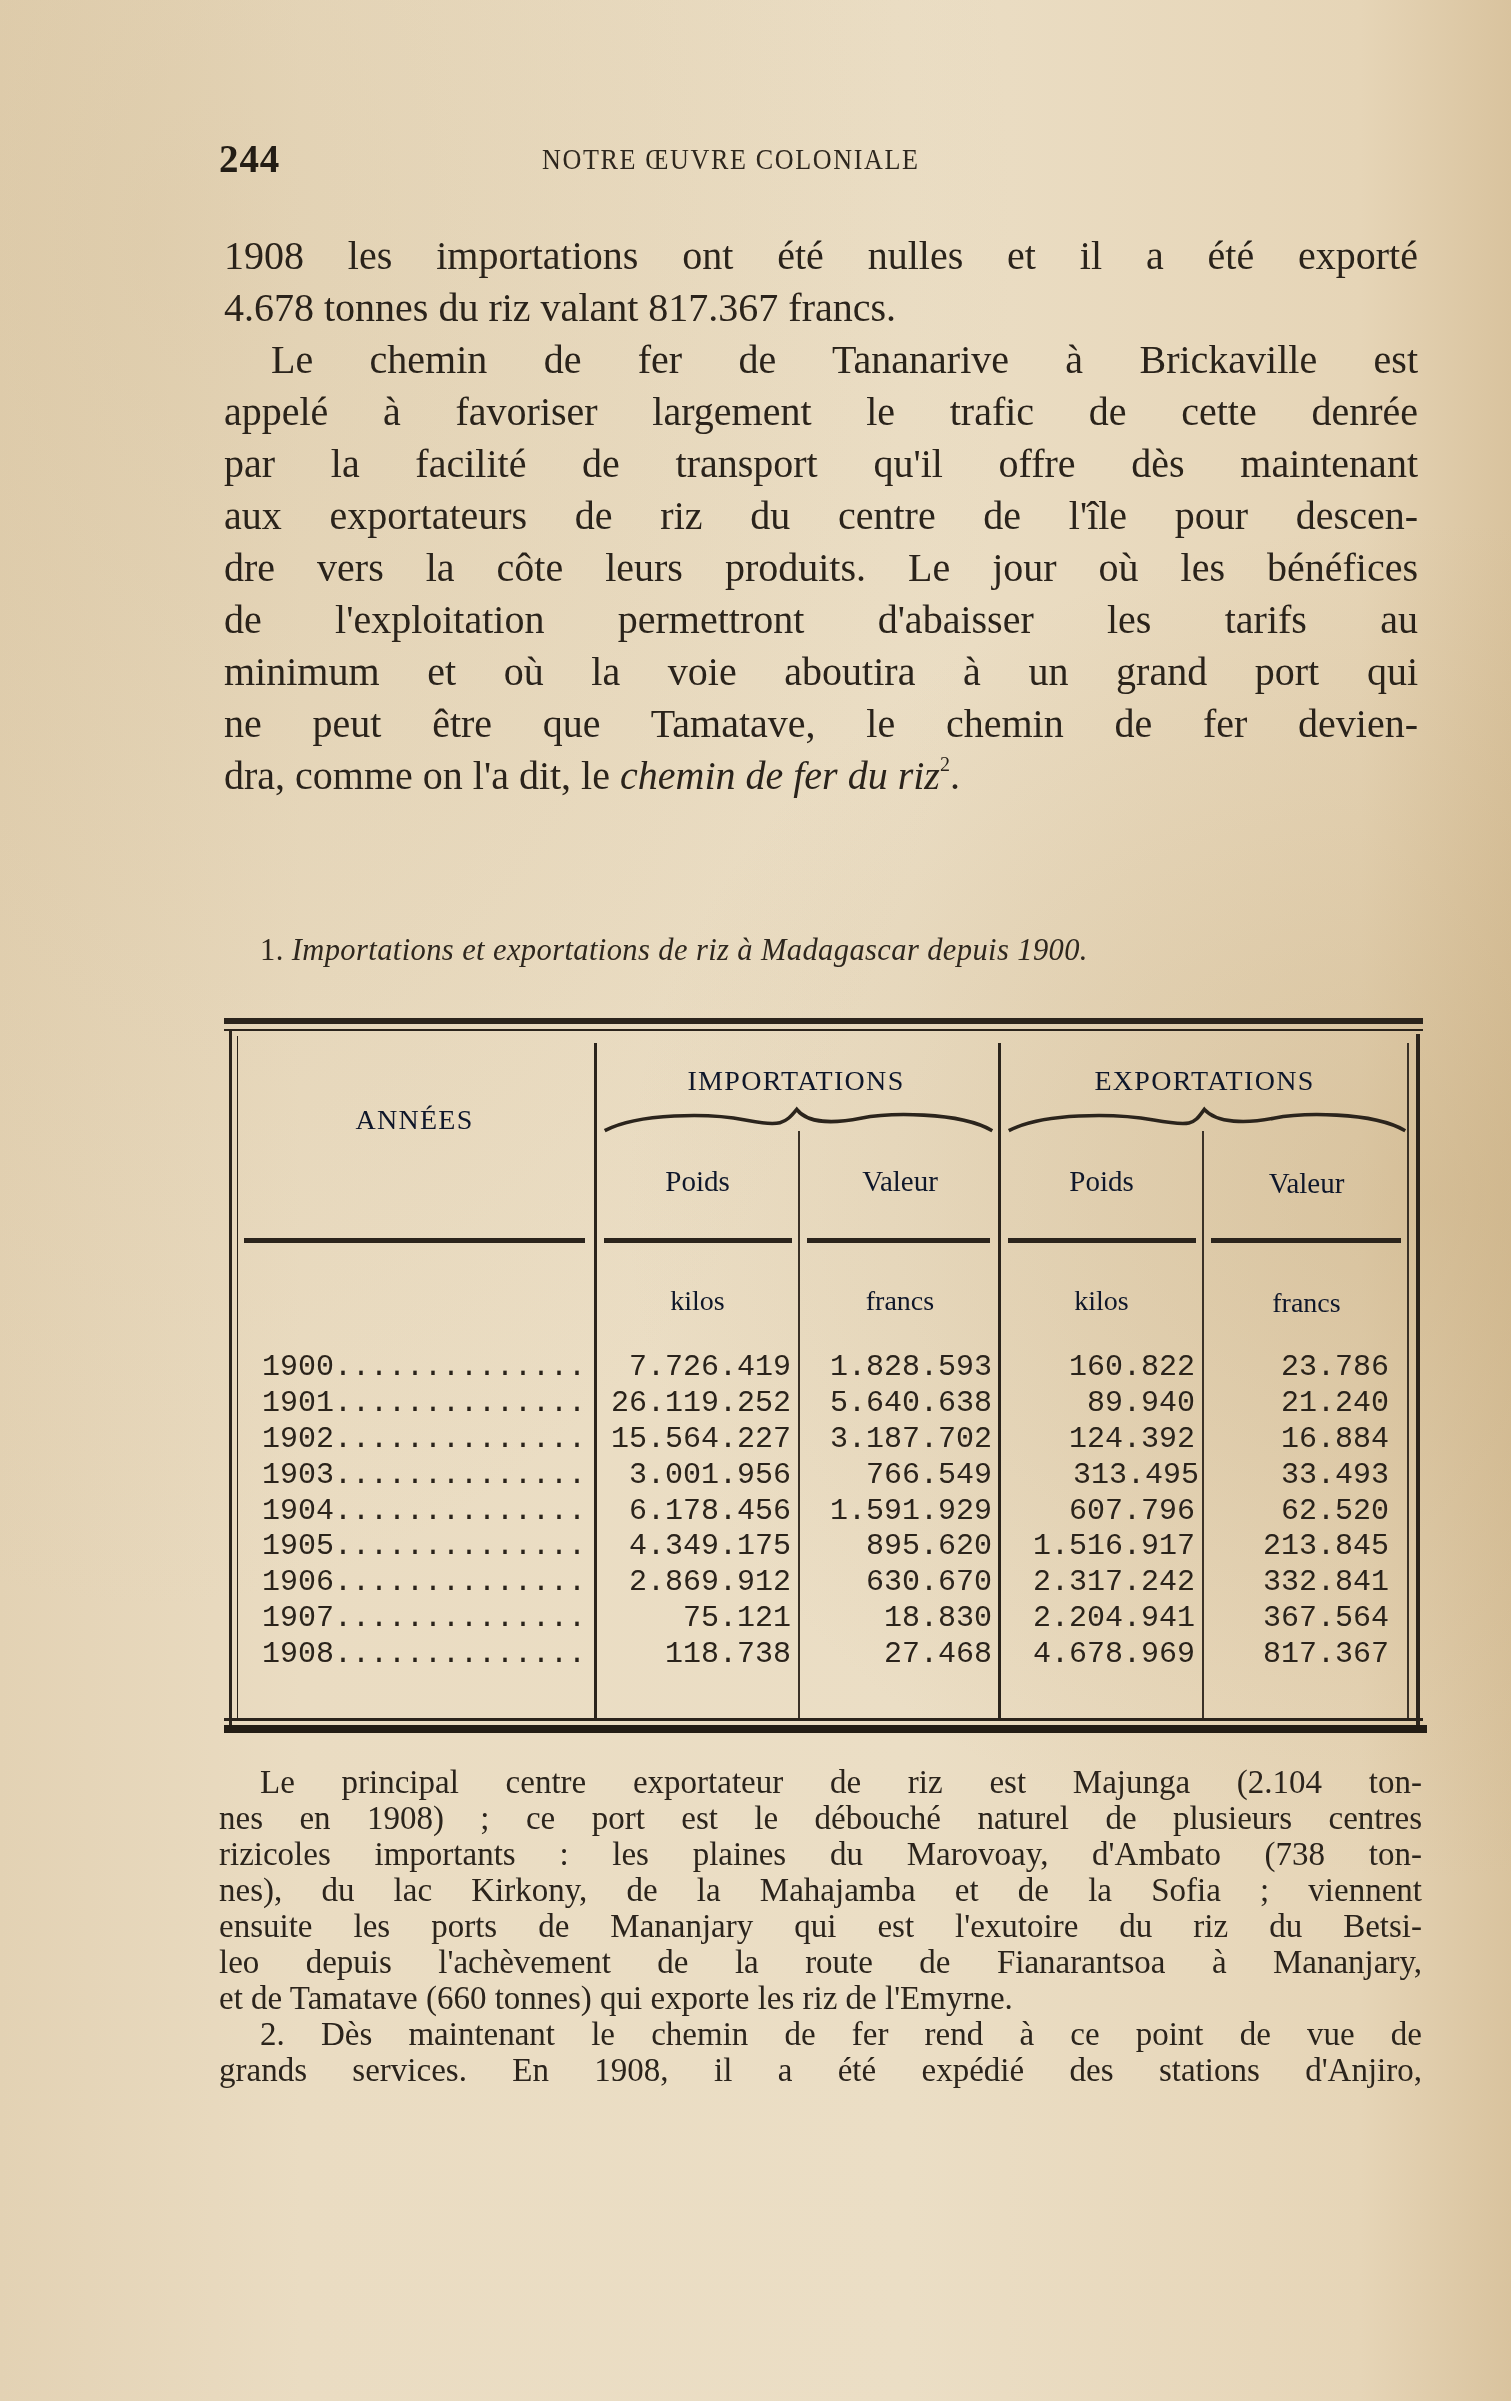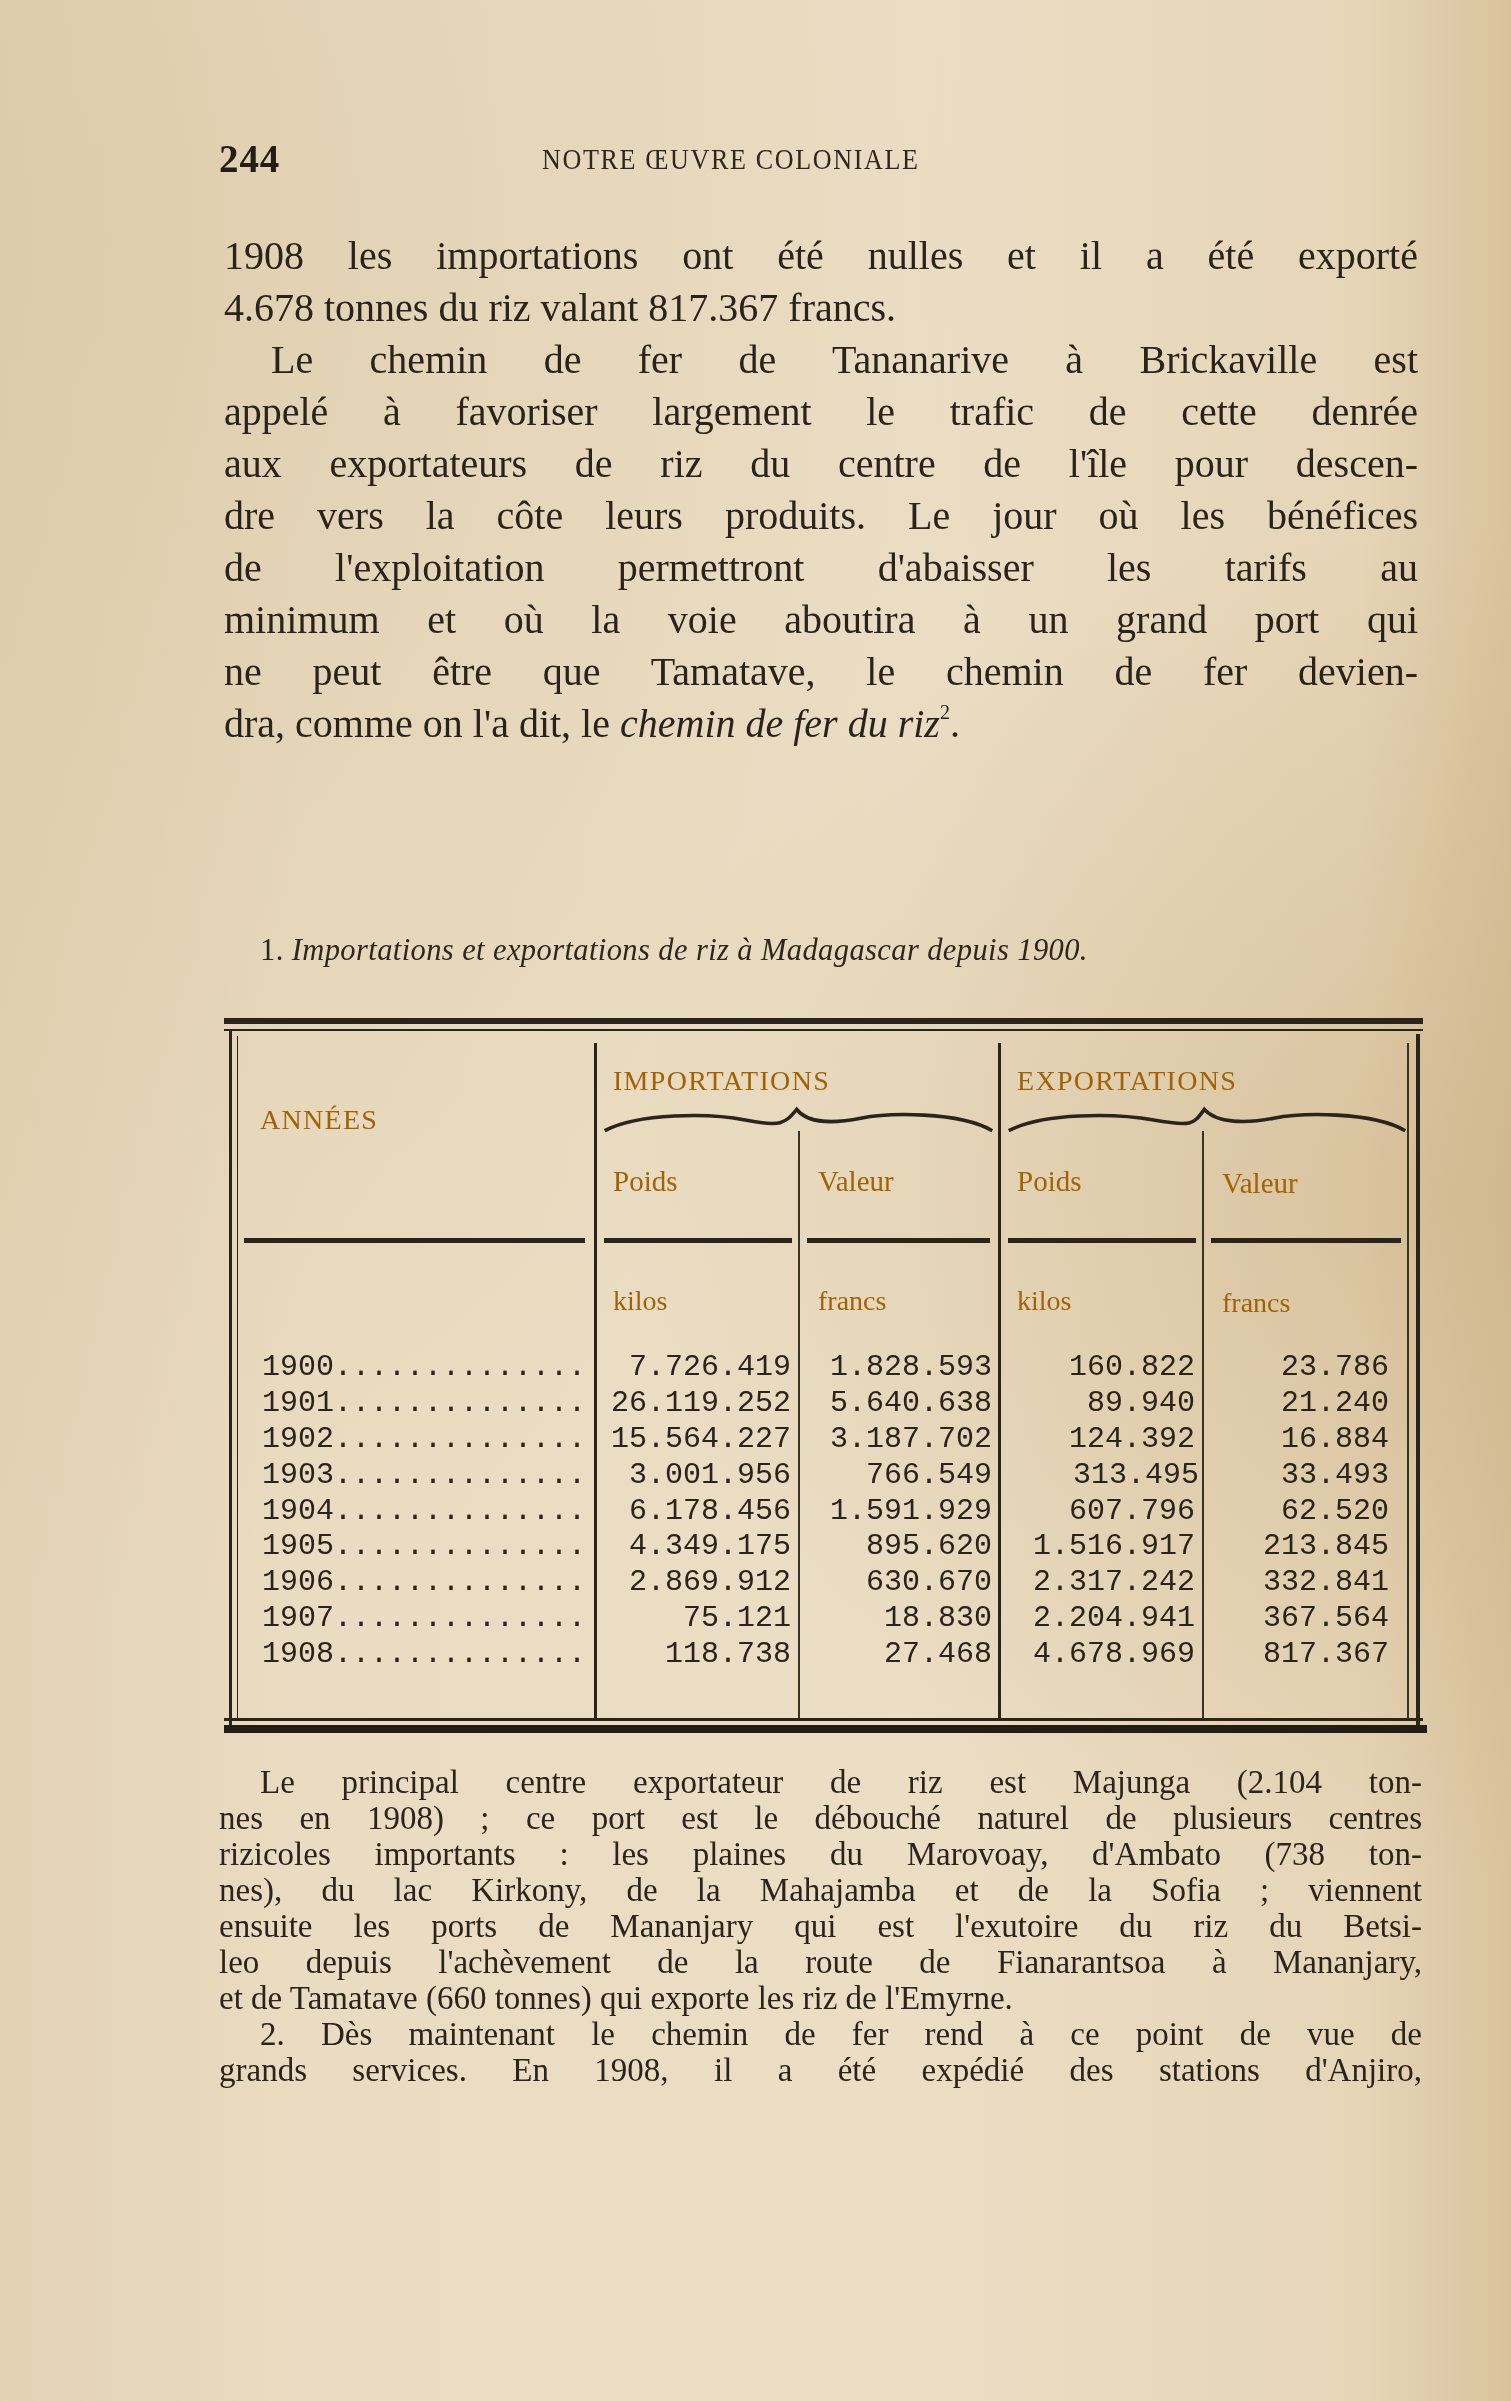--- a/index.html
+++ b/index.html
@@ -55,21 +55,21 @@
     font-family: "Liberation Serif", serif; color: #2a231b;
   }
   .rule-top { position: absolute; left: 0; top: 0; width: 1199px; height: 6.3px; background: #2b241c; }
   .rule-top2 { position: absolute; left: 0; top: 10.8px; width: 1199px; height: 2.7px; background: #2b241c; }
   .rule-bottom { position: absolute; left: 0; top: 700px; width: 1199px; height: 2.7px; background: #2b241c; }
   .rule-bottom2 { position: absolute; left: 0; top: 707px; width: 1203px; height: 8px; background: #231d15; }
   .vline { position: absolute; width: 2.7px; background: #2b241c; }
   .vline.thin { width: 1.8px; background: #3a3127; }
   .hline { position: absolute; height: 5.4px; background: #2b241c; }
 
-  .th { position: absolute; font-size: 28px; letter-spacing: 1.3px; text-align: left; color: #a16207; padding-left: 16px; }
+  .th { position: absolute; font-size: 28px; letter-spacing: 1.3px; text-align: center; color: #0f172a; }
   .th.small { font-size: 29px; letter-spacing: 0; }
   .th.unit { font-size: 28px; letter-spacing: 0; }
   .brace { position: absolute; }
 
   .rows { position: absolute; left: 0; top: 332px; width: 1199px; }
   .row { position: absolute; left: 0; width: 1199px; height: 36px; }
   .cell {
     position: absolute; top: 0;
     font-family: "Liberation Mono", "DejaVu Sans Mono", monospace; font-size: 30px;
     text-align: right; white-space: nowrap; color: #2a231b;
@@ -94,20 +94,21 @@
   <div class="running-head">
     <span class="page-number">244</span>
     <span class="book-title">NOTRE ŒUVRE COLONIALE</span>
   </div>
 
   <div class="body-text">
     <span class="line">1908 les importations ont été nulles et il a été exporté</span>
     <span class="line last">4.678 tonnes du riz valant 817.367 francs.</span>
     <span class="line indent">Le chemin de fer de Tananarive à Brickaville est</span>
     <span class="line">appelé à favoriser largement le trafic de cette denrée</span>
+    <span class="line">par la facilité de transport qu'il offre dès maintenant</span>
     <span class="line">aux exportateurs de riz du centre de l'île pour descen-</span>
     <span class="line">dre vers la côte leurs produits. Le jour où les bénéfices</span>
     <span class="line">de l'exploitation permettront d'abaisser les tarifs au</span>
     <span class="line">minimum et où la voie aboutira à un grand port qui</span>
     <span class="line">ne peut être que Tamatave, le chemin de fer devien-</span>
     <span class="line last"><span>dra, comme on l'a dit, le</span> <em>chemin de fer du riz</em><sup>2</sup><span>.</span></span>
   </div>
 
   <div class="table-caption">
     <span class="num">1.</span>

